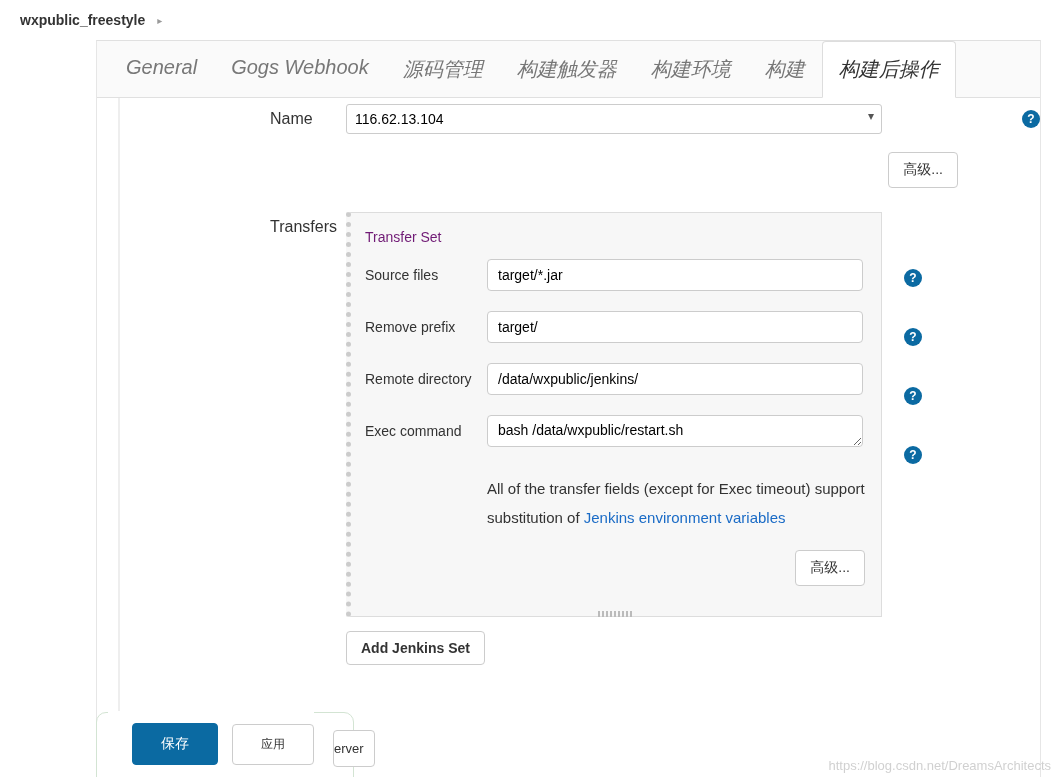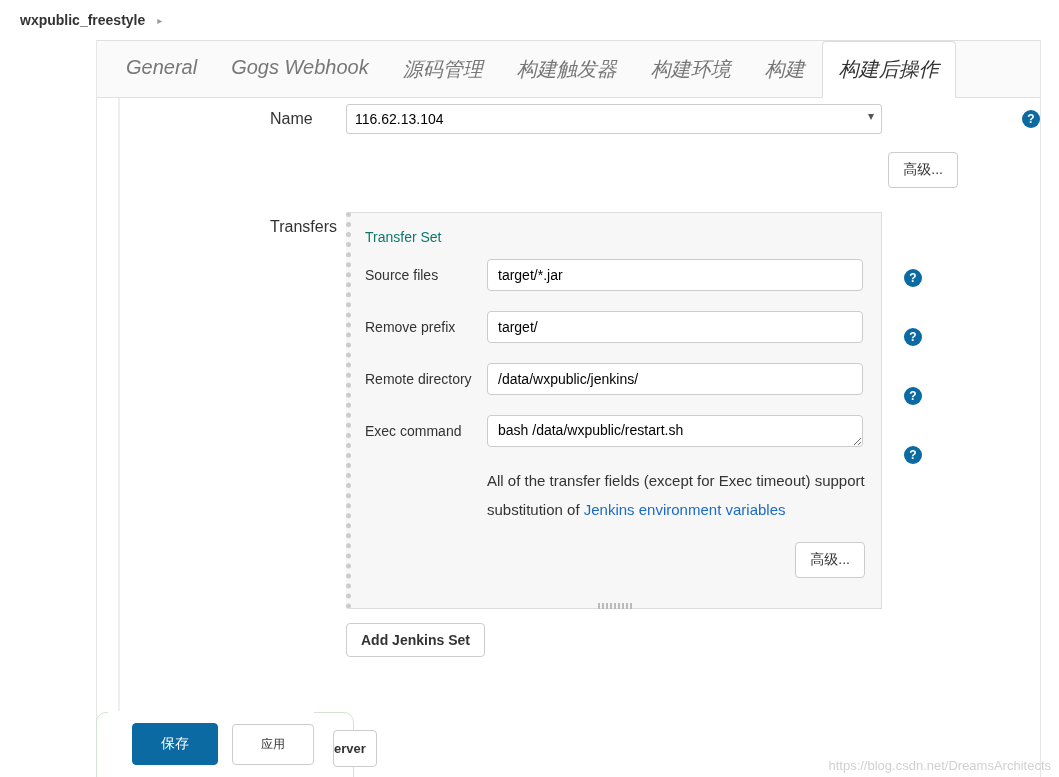--- a/index.html
+++ b/index.html
@@ -155,21 +155,21 @@
 .transfer-box {
   border: 1px solid #ddd;
   border-left: 5px dotted #ccc;
   background: #f7f7f7;
   width: 536px;
   padding: 16px 18px 30px 14px;
   margin-bottom: 14px;
   position: relative;
 }
 .transfer-title {
-  color: #0f766e;
+  color: #701a75;
   margin-bottom: 14px;
   font-size: 14px;
 }
 .field-row {
   display: flex;
   align-items: flex-start;
   margin-bottom: 20px;
 }
 .field-label {
   width: 122px;
@@ -212,21 +212,21 @@
   background: repeating-linear-gradient(90deg, #bbb 0 2px, transparent 2px 4px);
 }
 .msg-block {
   width: 536px;
   padding: 0 0 0 122px;
 }
 .msg-text {
   color: #333;
   font-size: 15px;
   line-height: 1.9;
-  margin-top: 20px;
+  margin-top: 28px;
 }
 .msg-text a {
   color: #1a6bc6;
   text-decoration: none;
   font-weight: 500;
 }
 .transfer-adv-row {
   display: flex;
   justify-content: flex-end;
   width: 500px;
@@ -275,21 +275,21 @@
   color: #333;
   cursor: pointer;
 }
 .erver-stub {
   position: absolute;
   left: 333px;
   bottom: 10px;
   border: 1px solid #ccc;
   border-radius: 4px;
   padding: 10px 10px 10px 0;
-  font-weight: 700;
+  font-weight: 400;
   font-size: 13px;
   background: #fff;
   color: #333;
 }
 .watermark {
   position: absolute;
   right: 8px;
   bottom: 4px;
   color: rgba(150,150,150,0.45);
   font-size: 13px;

